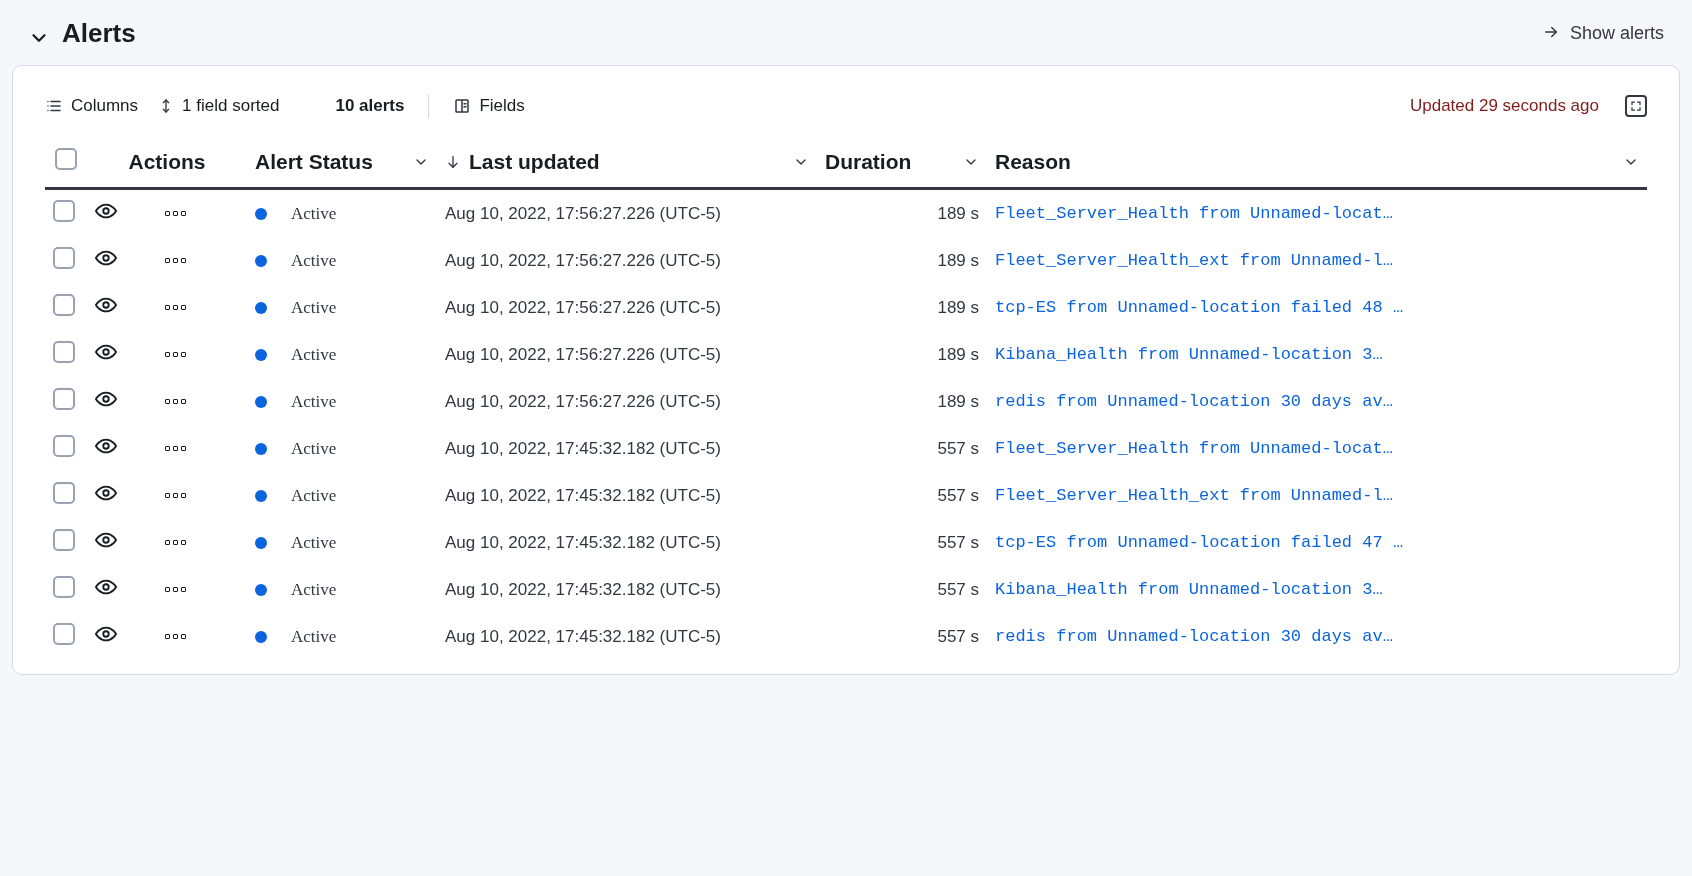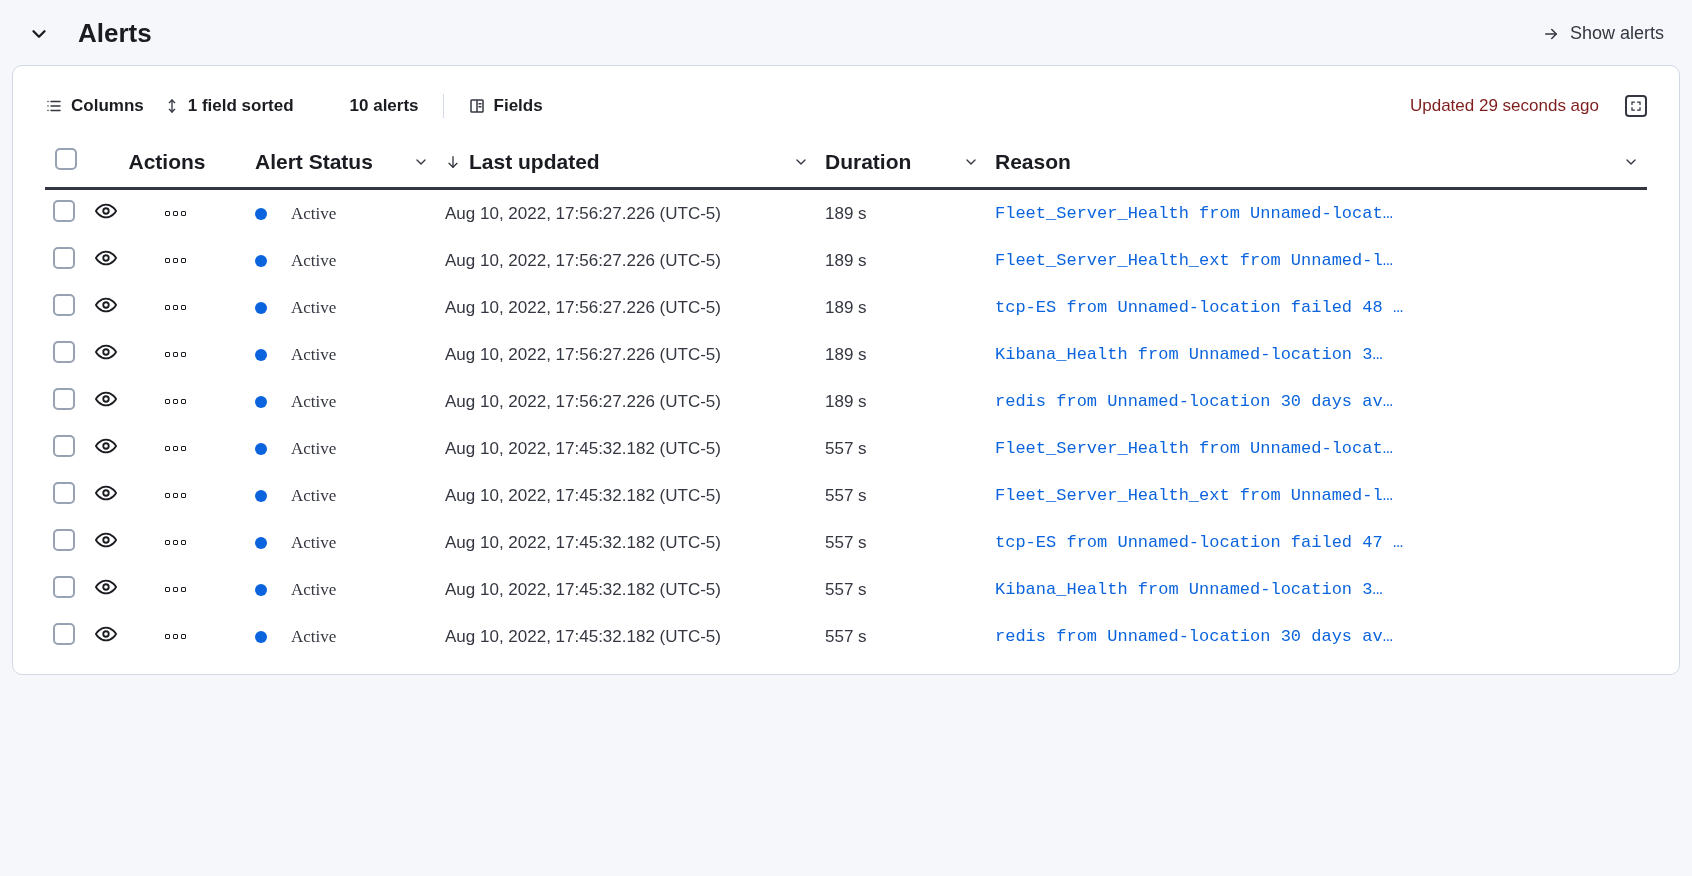--- a/index.html
+++ b/index.html
@@ -10,27 +10,27 @@
     color: #1a1c21;
     font-size: 15px;
     padding: 12px 12px 18px 12px;
   }
   .header-row {
     display: flex;
     align-items: center;
     justify-content: space-between;
     padding: 6px 16px 16px 16px;
   }
-  .header-left { display: flex; align-items: center; gap: 28px; }
+  .header-left { display: flex; align-items: flex-end; gap: 12px; }
   .title {
     font-size: 26px;
     font-weight: 700;
     color: #1a1c21;
   }
-  .header-right { display:flex; align-items:center; gap:10px; }
+  .header-right { display:flex; align-items:flex-start; gap:10px; }
   .show-alerts {
     font-size: 18px;
     font-weight: 500;
     color: #343741;
     cursor: pointer;
   }
   .panel {
     background: #ffffff;
     border: 1px solid #d3dae6;
     border-radius: 10px;
@@ -41,21 +41,21 @@
     display: flex;
     align-items: center;
     gap: 20px;
     margin-bottom: 20px;
     flex-wrap: wrap;
   }
   .tb-item {
     display: flex;
     align-items: center;
     gap: 8px;
-    font-weight: 700;
+    font-weight: 400;
     font-size: 17px;
     color: #1a1c21;
     cursor: pointer;
   }
   .tb-item.meta { font-weight: 600; margin-left: 36px; }
   .divider {
     width: 1px; height: 24px;
     background: #d3dae6;
     margin: 0 4px;
   }
@@ -131,21 +131,21 @@
     font-weight:500;
     text-decoration:none;
     cursor:pointer;
     display:block;
     overflow:hidden;
     text-overflow:ellipsis;
     white-space:nowrap;
     font-family:Liberation Mono, monospace;
   }
 
-  .duration-cell { text-align:left; }
+  .duration-cell { text-align:right; }
 
   .footer {
     display:flex;
     align-items:center;
     justify-content:space-between;
     padding-top: 16px;
   }
   .rpp {
     display:flex; align-items:center; gap:8px;
     font-size:17px; font-weight:600; cursor:pointer;

